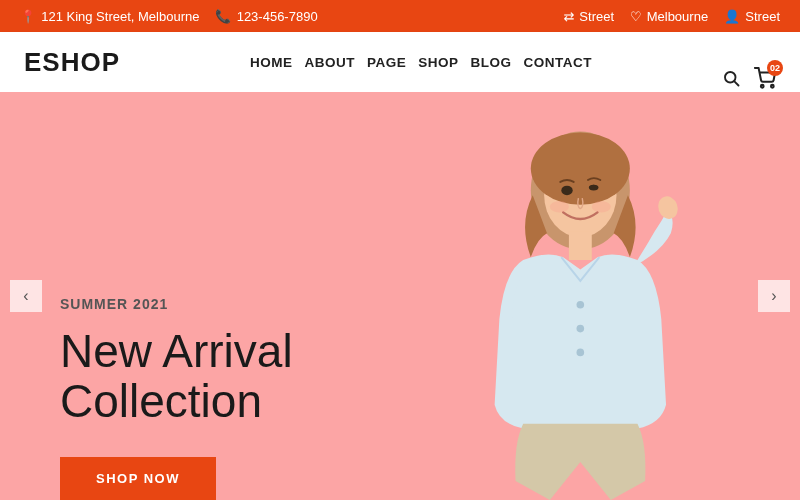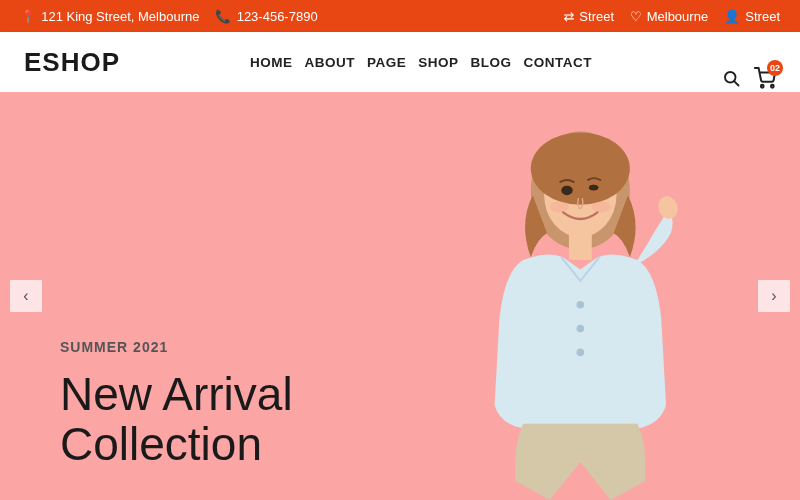--- a/index.html
+++ b/index.html
@@ -196,20 +196,21 @@
       </svg>
       <span class="cart-badge">02</span>
     </span>
   </div>
 </div>
 
 <div id="hero">
   <div id="hero-content">
     <div id="hero-subtitle">SUMMER 2021</div>
     <div id="hero-title">New Arrival Collection</div>
+    <button id="shop-now-btn">SHOP NOW</button>
   </div>
 
   <div id="hero-image">
     <svg viewBox="0 0 280 420" xmlns="http://www.w3.org/2000/svg" style="height:400px;width:auto;">
 
       <ellipse cx="140" cy="95" rx="52" ry="62" fill="#c8956c"></ellipse>
 
       <ellipse cx="140" cy="100" rx="38" ry="44" fill="#f5c5a0"></ellipse>
 
       <ellipse cx="140" cy="72" rx="52" ry="38" fill="#b07040"></ellipse>

